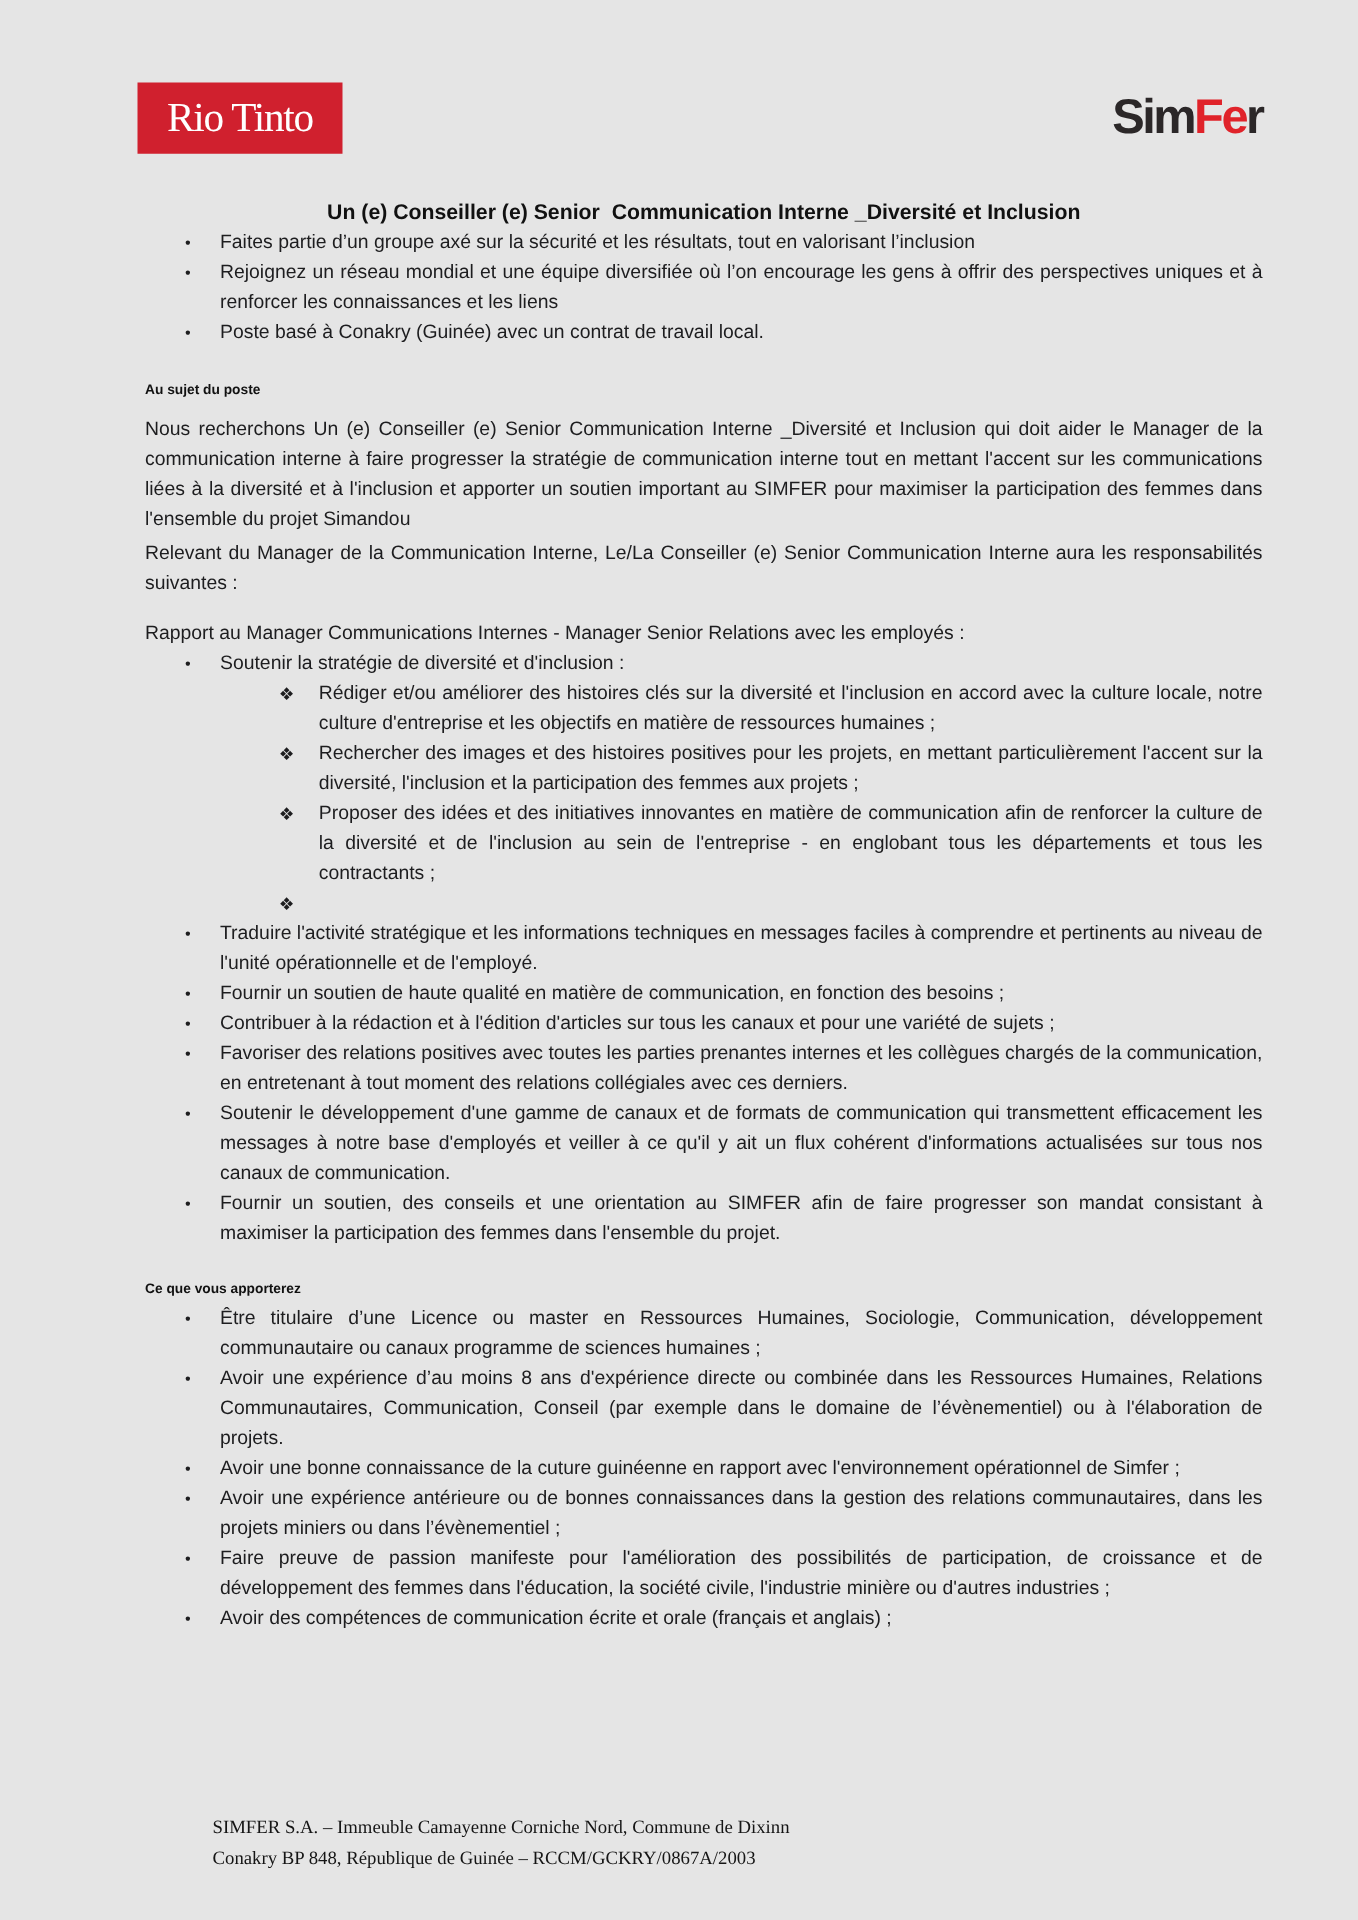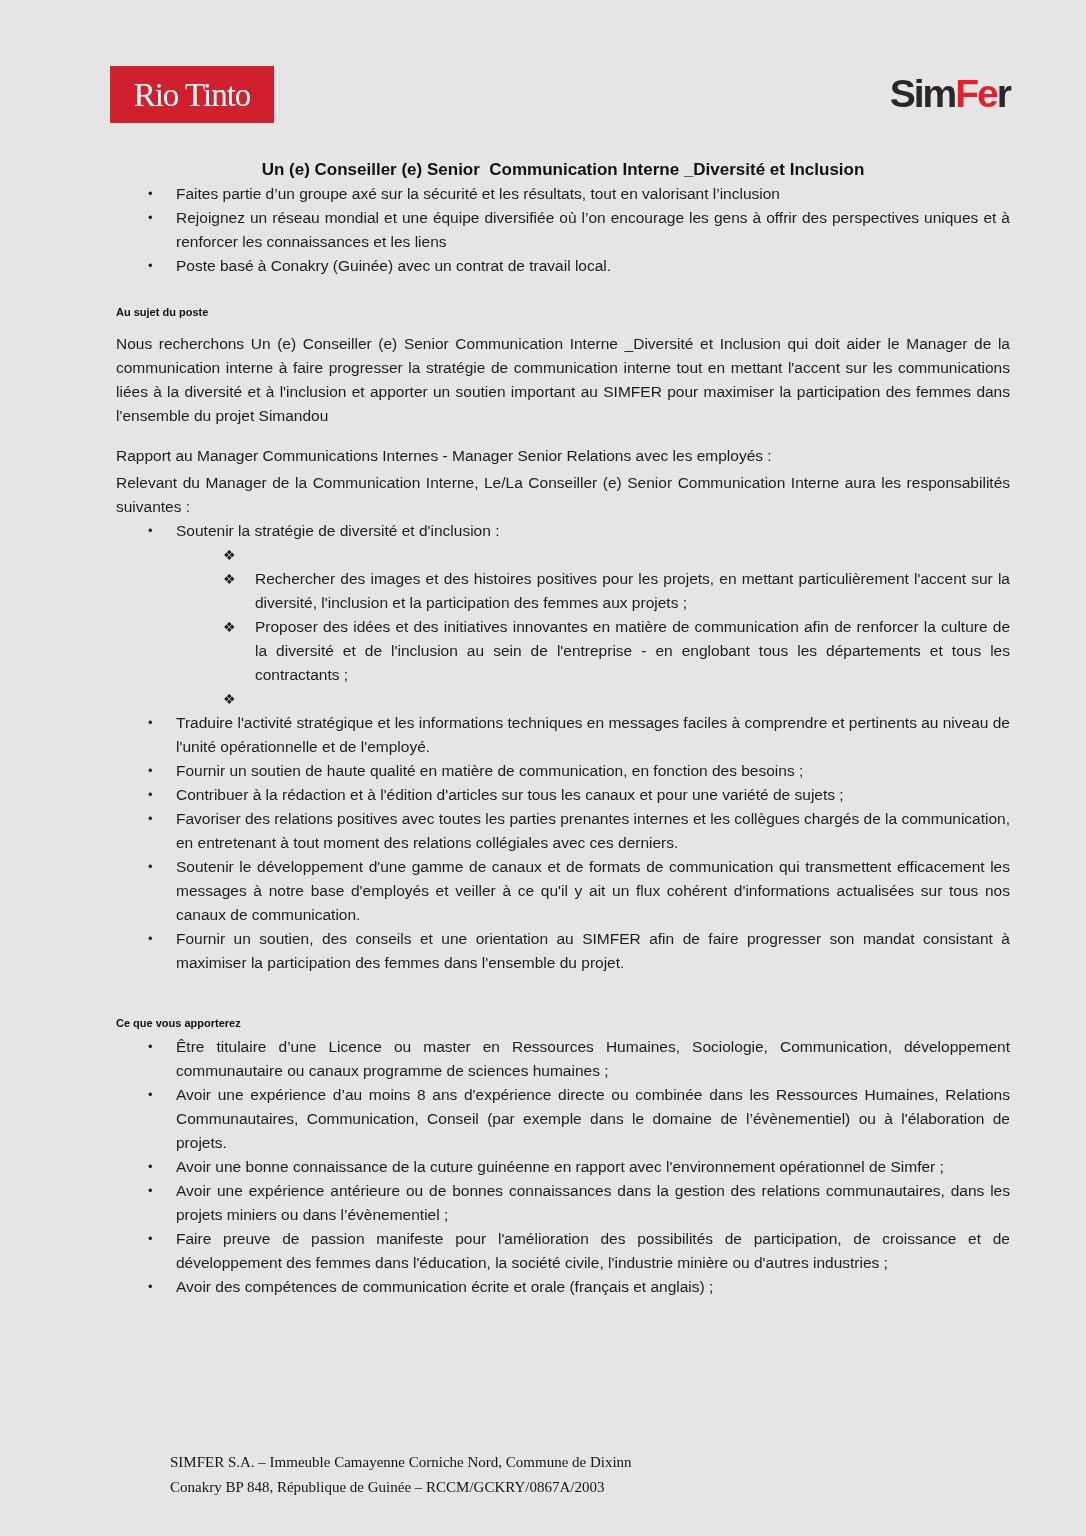--- a/index.html
+++ b/index.html
@@ -41,21 +41,21 @@
   .bt{flex:1 1 auto;text-align:justify;}
   
   .intro{margin-top:13px;}
   .sec{margin:22px 0 0 0;font-size:11px;font-weight:bold;line-height:24px;color:#111;}
   .para{margin:8px 0 0 0;text-align:justify;}
   .para.tight{margin-top:3px;}
   .para.gap-top{margin-top:16px;}
   .lead-list{margin-top:14px;}
   .sub-list{margin-top:8px;}
   .resp-list{margin-top:22px;}
-  .sec2{margin-top:36px;}
+  .sec2{margin-top:20px;}
   .bring-list{margin-top:17px;}
   
   .footer{
     position:absolute;left:0;right:0;bottom:36px;
     box-sizing:border-box;padding-left:170px;text-align:left;
     font-family:Liberation Serif, serif;font-size:15px;line-height:25px;color:#151515;
   }
 </style>
 </head>
 <body>
@@ -85,35 +85,36 @@
 
       <li>
         <span class="m1">•</span>
         <span class="bt">Poste basé à Conakry (Guinée) avec un contrat de travail local.</span>
       </li>
     </ul>
 
   <h2 class="sec">Au sujet du poste</h2>
 
   <p class="para">Nous recherchons Un (e) Conseiller (e) Senior  Communication Interne _Diversité et Inclusion qui doit aider le Manager de la communication interne à faire progresser la stratégie de communication interne tout en mettant l'accent sur les communications liées à la diversité et à l'inclusion et apporter un soutien important au SIMFER pour maximiser la participation des femmes dans l'ensemble du projet Simandou</p>
+  <p class="para tight">Relevant du Manager de la Communication Interne, Le/La Conseiller (e) Senior Communication Interne aura les responsabilités suivantes :</p>
   <p class="para gap-top">Rapport au Manager Communications Internes - Manager Senior Relations avec les employés :</p>
-  <p class="para tight">Relevant du Manager de la Communication Interne, Le/La Conseiller (e) Senior Communication Interne aura les responsabilités suivantes :</p>
 
   <ul class="blist lead-list">
 
       <li>
         <span class="m1">•</span>
         <span class="bt">Soutenir la stratégie de diversité et d'inclusion :</span>
       </li>
     </ul>
 
   <ul class="blist sub-list">
 
       <li>
         <span class="m2">❖</span>
+        <span class="bt">Rédiger et/ou améliorer des histoires clés sur la diversité et l'inclusion en accord avec la culture locale, notre culture d'entreprise et les objectifs en matière de ressources humaines ;</span>
       </li>
 
       <li>
         <span class="m2">❖</span>
         <span class="bt">Rechercher des images et des histoires positives pour les projets, en mettant particulièrement l'accent sur la diversité, l'inclusion et la participation des femmes aux projets ;</span>
       </li>
 
       <li>
         <span class="m2">❖</span>
         <span class="bt">Proposer des idées et des initiatives innovantes en matière de communication afin de renforcer la culture de la diversité et de l'inclusion au sein de l'entreprise - en englobant tous les départements et tous les contractants ;</span>

